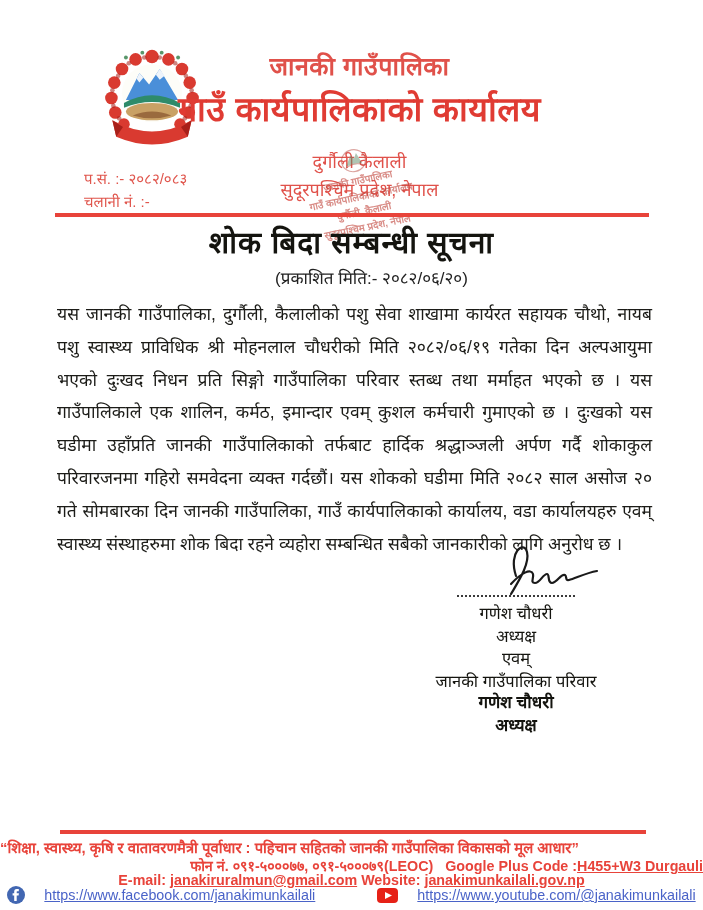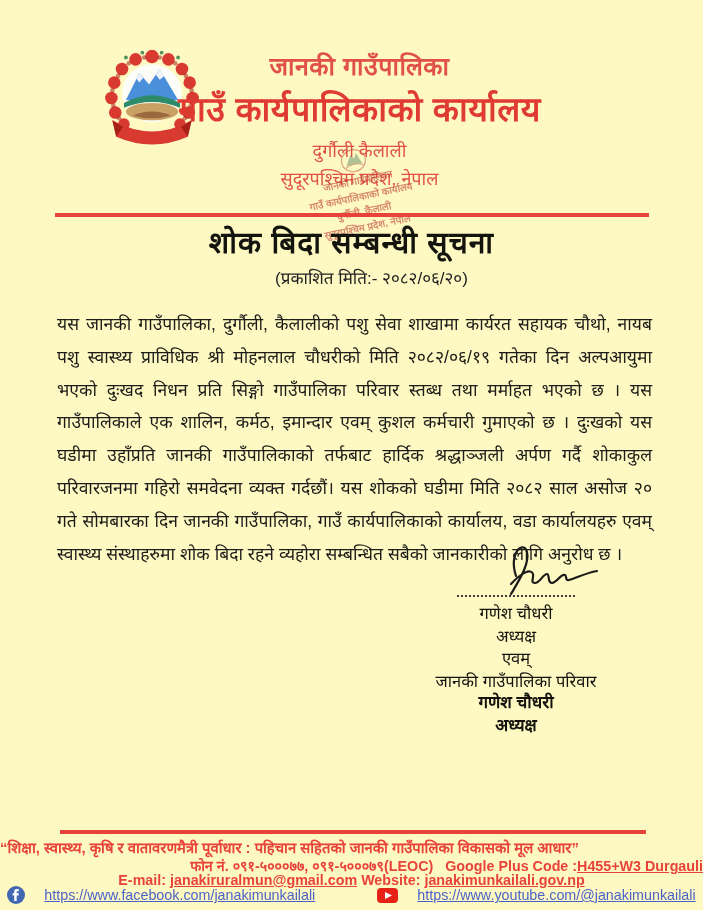--- a/index.html
+++ b/index.html
@@ -1,44 +1,44 @@
 <!DOCTYPE html>
 <html><head>
 <meta charset="utf-8">
 <style>
   * { margin:0; padding:0; box-sizing:border-box; }
   body { background:#888; font-family:"Liberation Sans", sans-serif; }
   .page {
     position:relative; width:703px; height:910px; margin:0 auto;
-    background:#fef9c3; overflow:hidden; color:#1f1f1d;
+    background:#ffffff; overflow:hidden; color:#1f1f1d;
     font-family:"Liberation Sans", sans-serif;
   }
   
   .logo { position:absolute; left:94px; top:44px; width:116px; height:112px; }
   .head-center { position:absolute; left:0; right:0; top:48px; text-align:center; padding-left:16px; }
   .muni-name  { font-size:25px; font-weight:bold; color:#e0514a; letter-spacing:.5px; }
   .office-name{ font-size:34px; font-weight:bold; color:#e03b33; margin-top:3px; letter-spacing:.5px; }
-  .addr1 { font-size:18px; color:#e0514a; margin-top:7px; }
+  .addr1 { font-size:18px; color:#e0514a; margin-top:18px; }
   .addr2 { font-size:18px; color:#e0514a; margin-top:4px; }
   .refblock { position:absolute; left:84px; top:167px; font-size:15px; color:#e0564d; line-height:23px; }
   .stamp {
     position:absolute; left:268px; top:148px; width:184px; text-align:center;
     transform:rotate(-12deg); opacity:.62; color:#c2473e; font-size:10px;
     line-height:1.55; font-weight:bold; pointer-events:none;
   }
   .stamp svg { display:block; margin:0 auto 1px auto; opacity:.8; }
   .rule-top { position:absolute; left:55px; top:213px; width:594px; height:2px;
     border-top:3px solid #e8433a; border-bottom:1px solid #e8433a; }
   
   .notice-title { position:absolute; left:0; right:0; top:221px; text-align:center;
     font-size:30px; font-weight:bold; color:#14140f; letter-spacing:1px; }
   .published { position:absolute; left:0; right:0; top:266px; text-align:center;
     font-size:17px; color:#222;padding-left:40px; }
   .body-text { position:absolute; left:57px; top:298px; width:595px;
-    font-size:17.5px; line-height:32.8px; text-align:justify; color:#1c1c18;margin-top:10px; }
+    font-size:17.5px; line-height:32.8px; text-align:justify; color:#1c1c18; }
   
   .sig-block { position:absolute; left:416px; top:538px; width:200px; text-align:center;
     font-size:16.5px; line-height:22.5px; color:#14140f; }
   .sig-scribble { height:57px; position:relative; }
   .sig-scribble svg { position:absolute; left:78px; top:2px; }
   .sig-dots { width:118px; margin:0 auto 5px auto; border-top:2.5px dotted #3a3a3a; }
   .sig-bold { font-weight:bold; font-size:17px; }
   
   .rule-bottom { position:absolute; left:60px; top:830px; width:586px; height:2px;
     border-top:1.5px solid #e8433a; border-bottom:3px solid #e8433a; }
@@ -114,20 +114,29 @@
     </svg>
   </div>
 
   <div class="head-center">
     <div class="muni-name">जानकी गाउँपालिका</div>
     <div class="office-name">गाउँ कार्यपालिकाको कार्यालय</div>
     <div class="addr1">दुर्गौली कैलाली</div>
     <div class="addr2">सुदूरपश्चिम प्रदेश, नेपाल</div>
   </div>
 
+  <div class="refblock">
+    <div>
+      <span>प.सं. :-</span>
+      <span>२०८२/०८३</span>
+    </div>
+    <div>
+      <span>चलानी नं. :-</span>
+    </div>
+  </div>
 
   <div class="stamp">
     <svg width="26" height="24" viewBox="0 0 26 24">
       <ellipse cx="13" cy="12" rx="12" ry="11" fill="none" stroke="#b84a40" stroke-width="1.2"></ellipse>
       <polygon points="5,16 11,6 14,10 17,5 21,16" fill="#5e8c6a"></polygon>
       <path d="M4,18 Q13,13 22,18" stroke="#b84a40" stroke-width="1.2" fill="none"></path>
     </svg>
     <div>जानकी गाउँपालिका</div>
     <div>गाउँ कार्यपालिकाको कार्यालय</div>
     <div>दुर्गौली, कैलाली</div>

